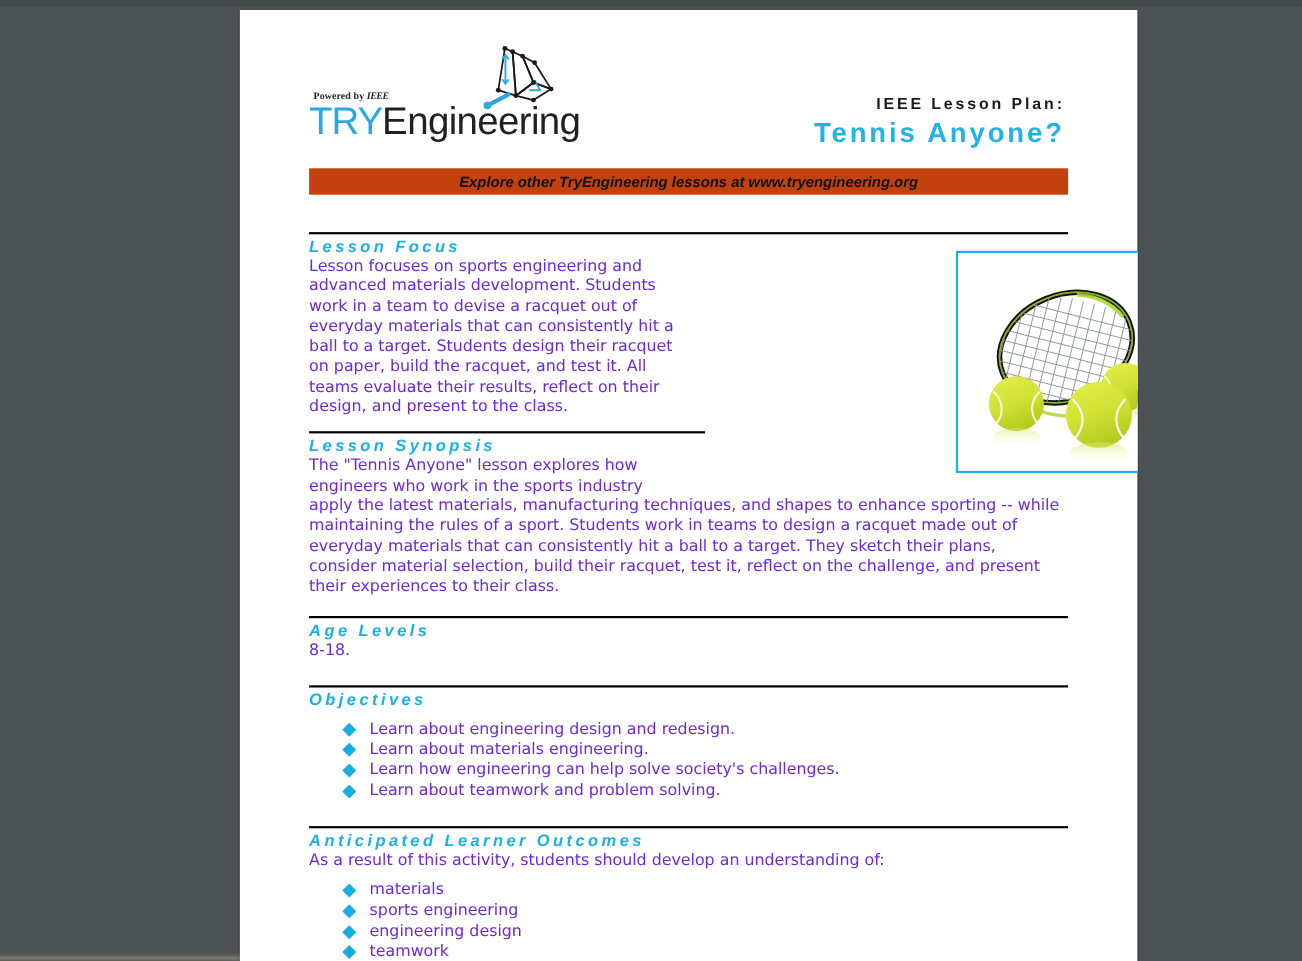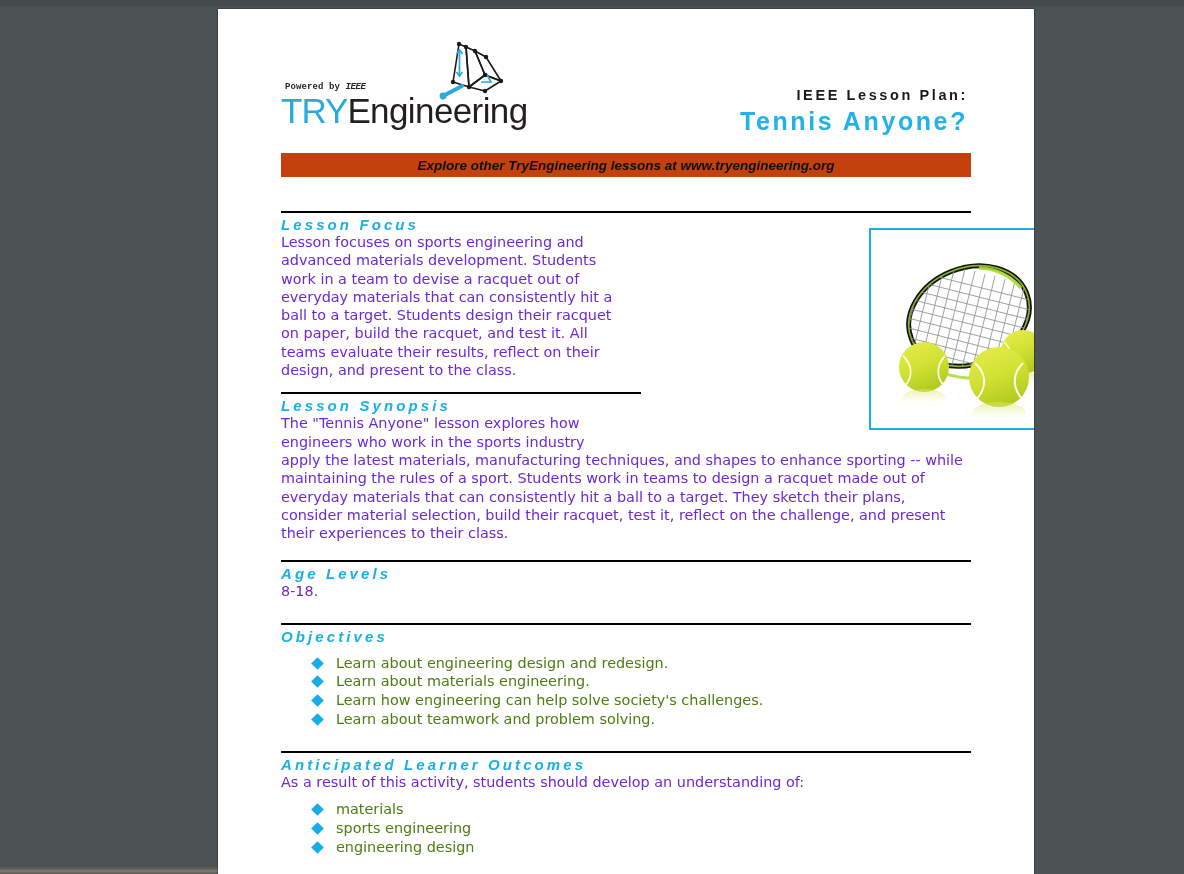--- a/index.html
+++ b/index.html
@@ -54,21 +54,21 @@
     position: absolute;
     left: 63px;
     top: 26px;
     width: 280px;
     height: 104px;
   }
   .powered-by {
     position: absolute;
     left: 4px;
     top: 47px;
-    font-family: Liberation Mono, monospace;
+    font-family: Liberation Serif, serif;
     font-size: 9px;
     font-weight: 700;
     color: #231f20;
     letter-spacing: .1px;
     white-space: nowrap;
   }
   .powered-by .ieee-mark {
     font-style: italic;
     font-weight: 700;
     letter-spacing: -0.4px;
@@ -196,21 +196,21 @@
   .bullets {
     list-style: none;
     margin: 9px 0 0 0;
     padding: 0 0 0 31px;
   }
   .bullets li {
     position: relative;
     font-family: "DejaVu Sans", sans-serif;
     font-size: 14.4px;
     line-height: 18.6px;
-    color: #4d7c0f;
+    color: #6d28d9;
     padding-left: 24px;
     margin-bottom: 0px;
   }
   .bullets li .dia {
     position: absolute;
     left: 1px;
     top: 5px;
     width: 9px;
     height: 9px;
     background: #18ace4;
@@ -431,19 +431,20 @@
         </div>
 
         <div class="section" id="sec-outcomes">
           <div class="rule full"></div>
           <div class="sec-head">Anticipated Learner Outcomes</div>
           <div class="body-text">As a result of this activity, students should develop an understanding of:</div>
           <ul class="bullets">
             <li><span class="dia"></span><span>materials</span></li>
             <li><span class="dia"></span><span>sports engineering</span></li>
             <li><span class="dia"></span><span>engineering design</span></li>
+            <li><span class="dia"></span><span>teamwork</span></li>
           </ul>
         </div>
 
       </div>
     </div>
   </div>
 </div>
 
 </body></html>

